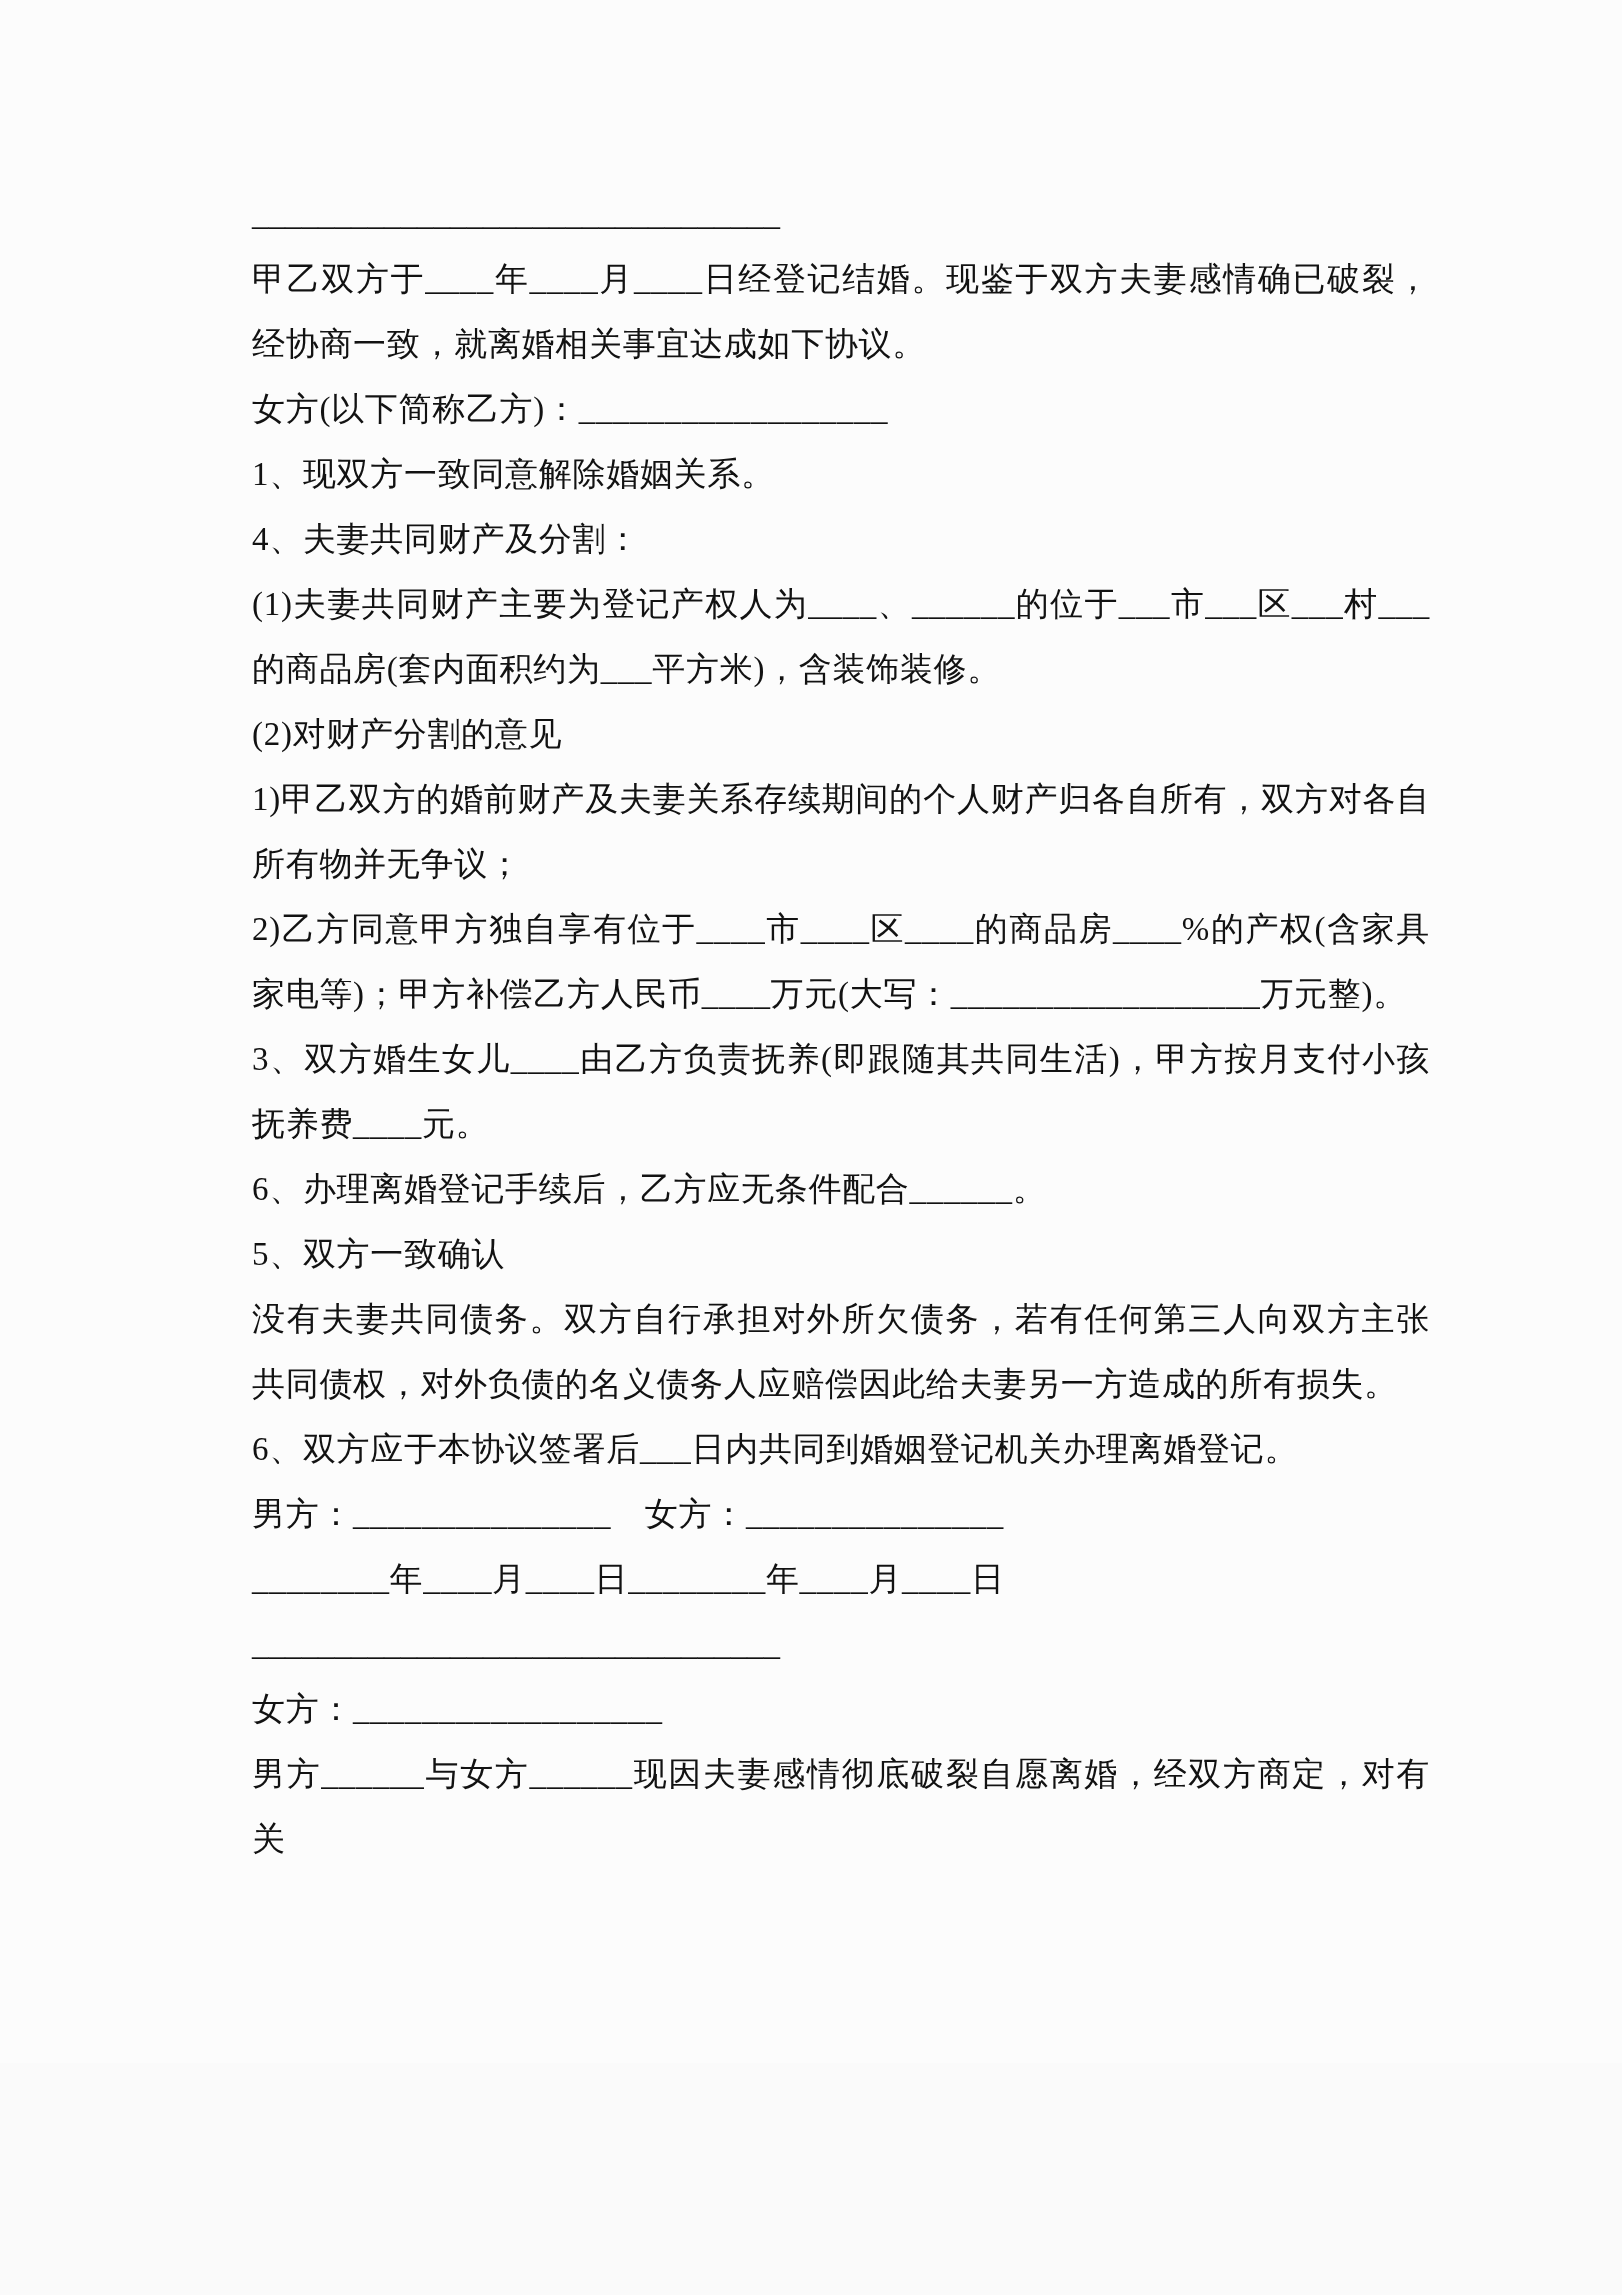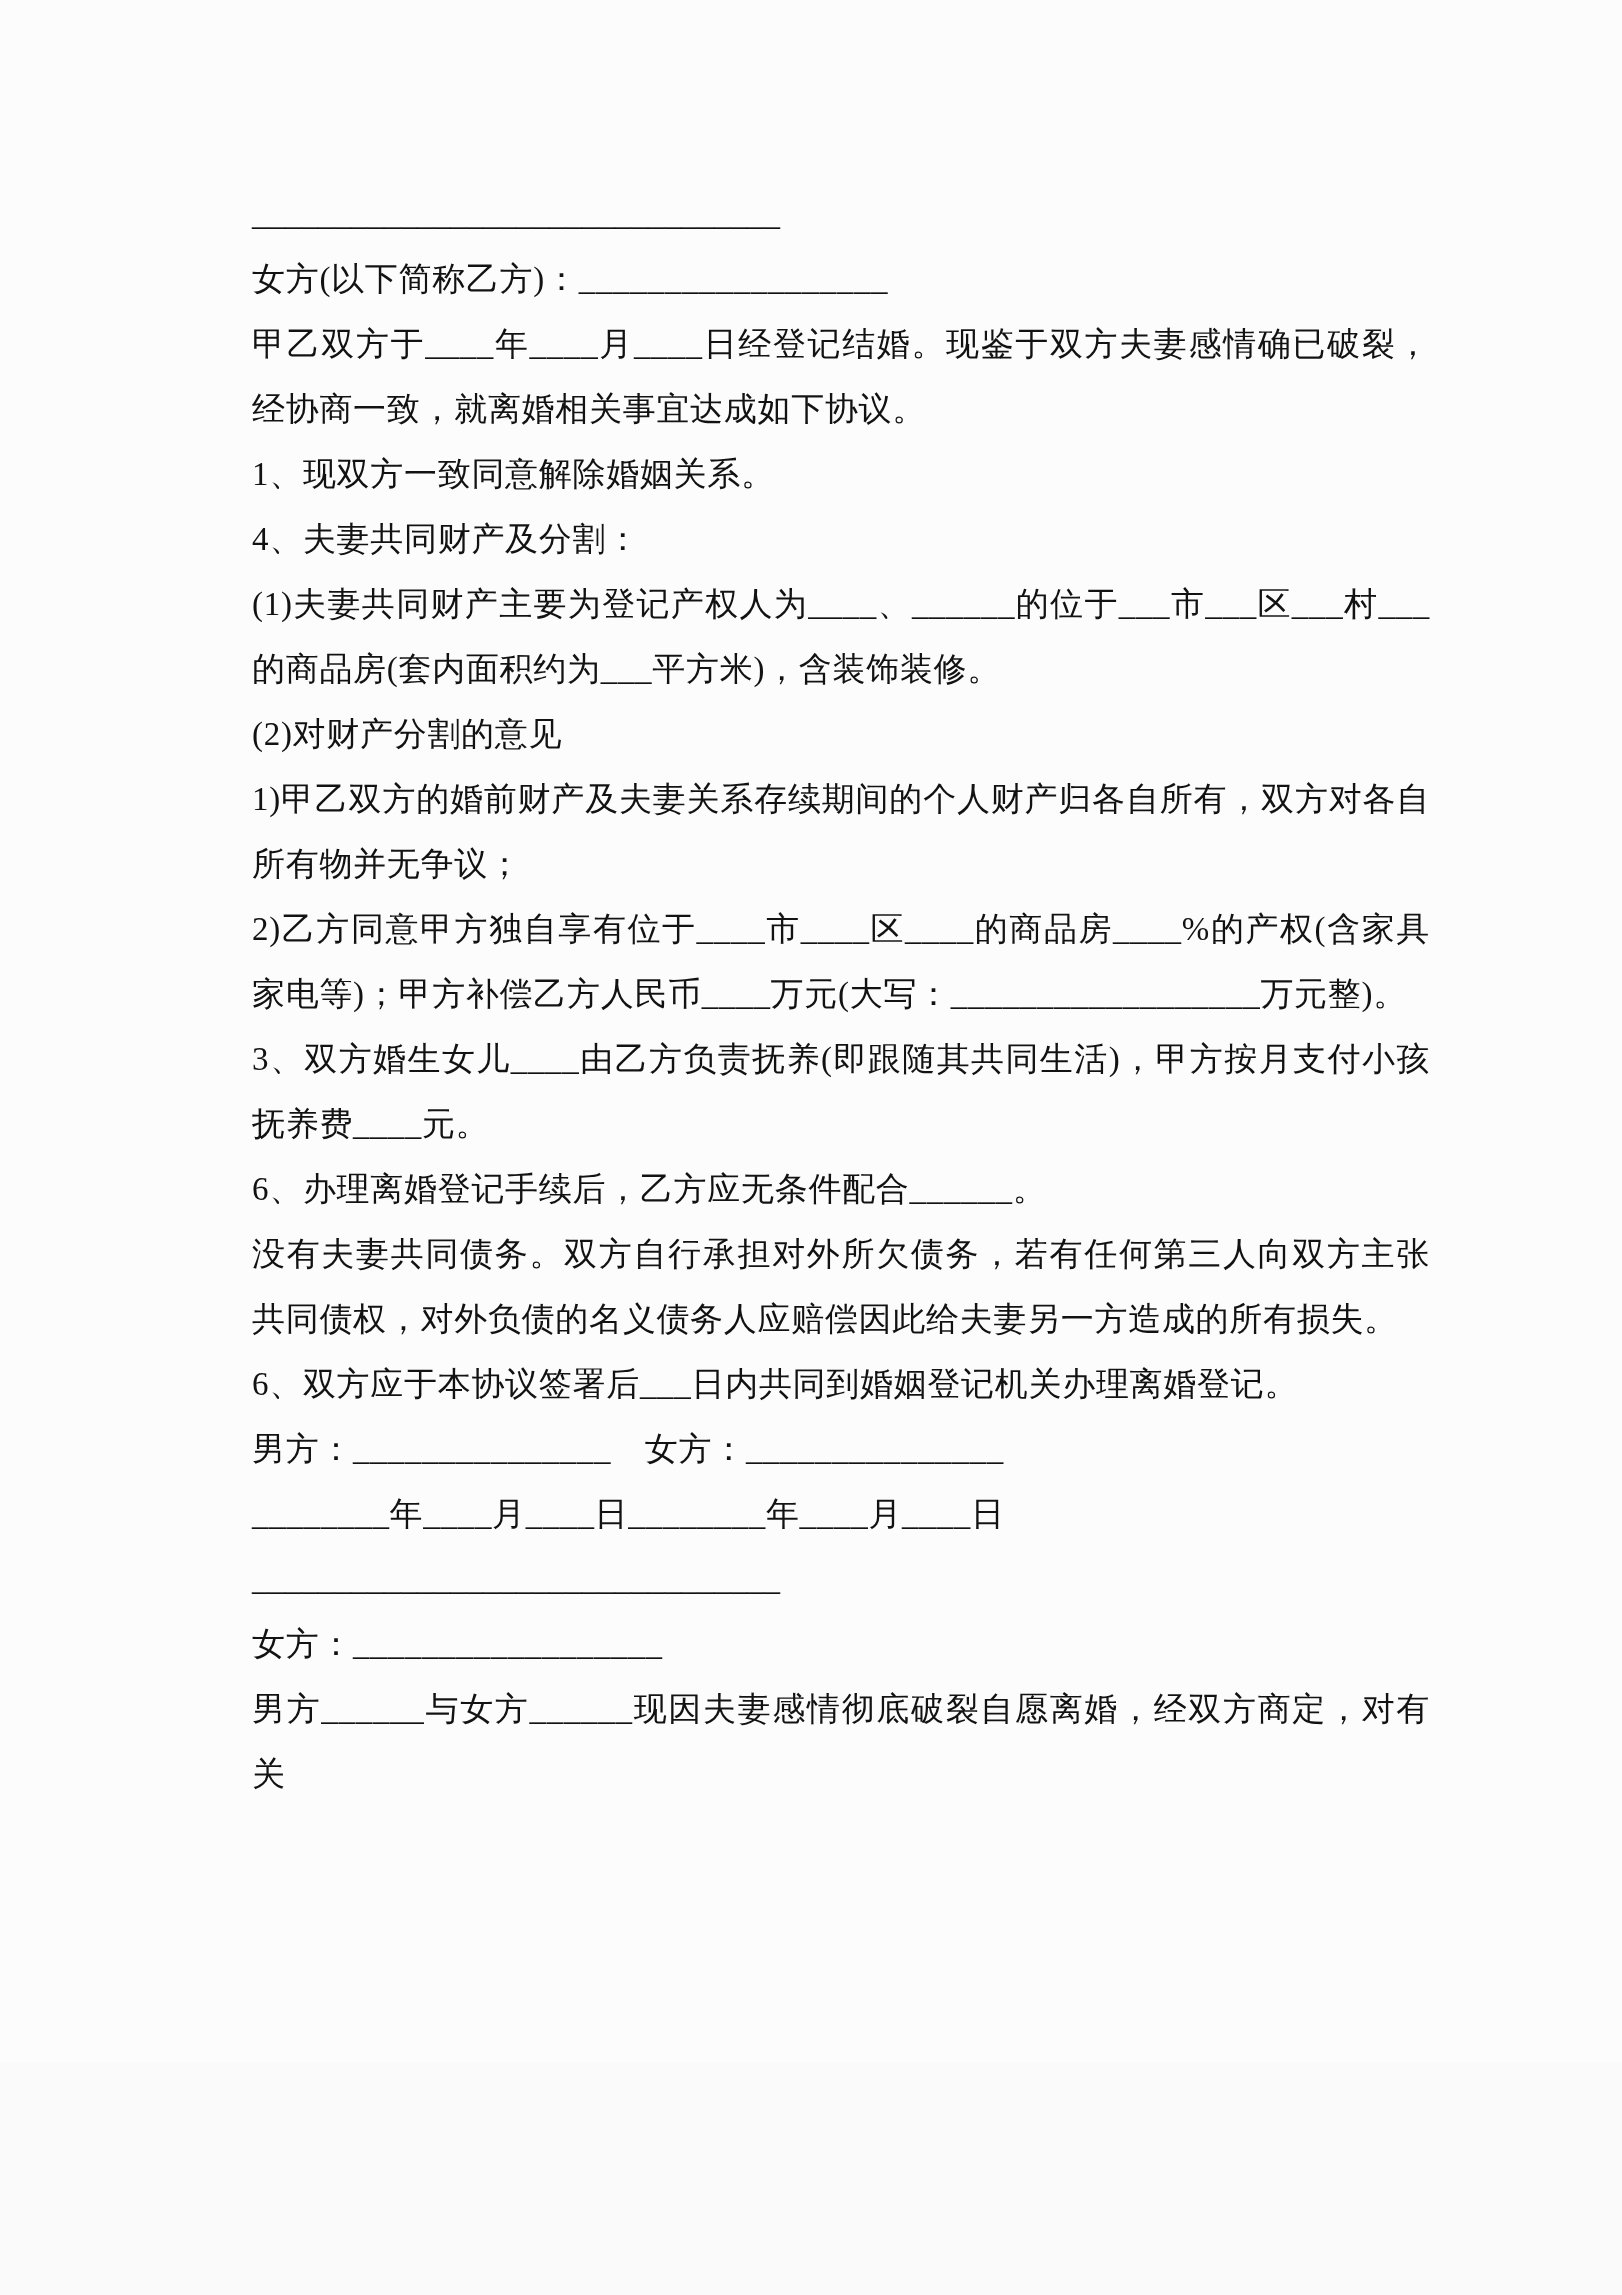--- a/index.html
+++ b/index.html
@@ -38,30 +38,31 @@
   .separator {
     letter-spacing: 0;
   }
 </style>
 </head>
 <body>
 
 <main class="page">
   <div class="content">
     <p class="separator">________________________________</p>
+    <p>甲乙双方于____年____月____日经登记结婚。现鉴于双方夫妻感情确已破裂，经协商一致，就离婚相关事宜达成如下协议。</p>
     <p>女方(以下简称乙方)：__________________</p>
-    <p>甲乙双方于____年____月____日经登记结婚。现鉴于双方夫妻感情确已破裂，经协商一致，就离婚相关事宜达成如下协议。</p>
     <p>1、现双方一致同意解除婚姻关系。</p>
     <p>4、夫妻共同财产及分割：</p>
     <p>(1)夫妻共同财产主要为登记产权人为____、______的位于___市___区___村___的商品房(套内面积约为___平方米)，含装饰装修。</p>
     <p>(2)对财产分割的意见</p>
     <p>1)甲乙双方的婚前财产及夫妻关系存续期间的个人财产归各自所有，双方对各自所有物并无争议；</p>
     <p>2)乙方同意甲方独自享有位于____市____区____的商品房____%的产权(含家具家电等)；甲方补偿乙方人民币____万元(大写：__________________万元整)。</p>
     <p>3、双方婚生女儿____由乙方负责抚养(即跟随其共同生活)，甲方按月支付小孩抚养费____元。</p>
     <p>6、办理离婚登记手续后，乙方应无条件配合______。</p>
+    <p>5、双方一致确认</p>
     <p>没有夫妻共同债务。双方自行承担对外所欠债务，若有任何第三人向双方主张共同债权，对外负债的名义债务人应赔偿因此给夫妻另一方造成的所有损失。</p>
     <p>6、双方应于本协议签署后___日内共同到婚姻登记机关办理离婚登记。</p>
     <p>男方：_______________　女方：_______________</p>
     <p>________年____月____日________年____月____日</p>
     <p class="separator">________________________________</p>
     <p>女方：__________________</p>
     <p>男方______与女方______现因夫妻感情彻底破裂自愿离婚，经双方商定，对有关</p>
   </div>
 </main>
 

